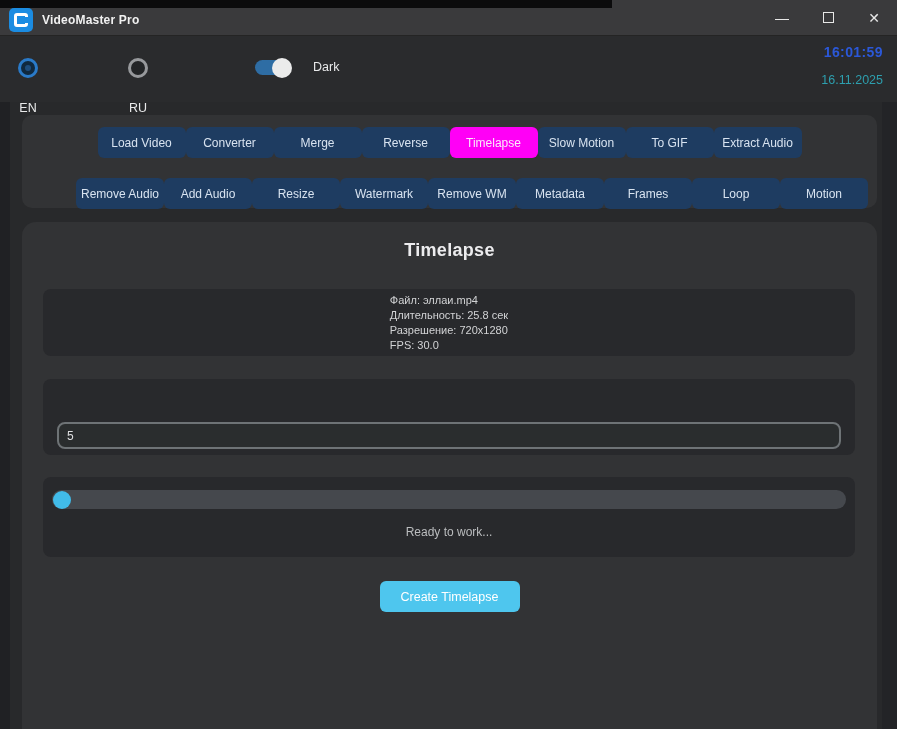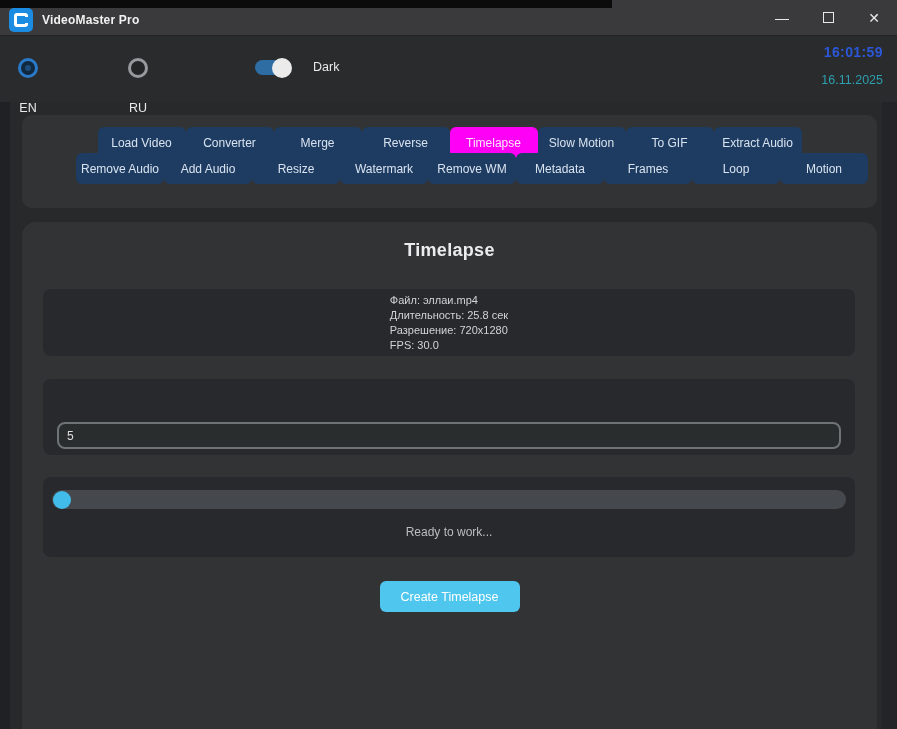--- a/index.html
+++ b/index.html
@@ -75,21 +75,21 @@
   .edge-left  { position:absolute; left:0;  top:102px; bottom:0; width:10px; background:#202124; z-index:1; }
   .edge-right { position:absolute; right:0; top:102px; bottom:0; width:15px; background:#232427; z-index:1; }
 
   
   .toolbar-panel {
     position:absolute; left:22px; top:115px; width:855px; height:93px;
     background:#323335; border-radius:10px; z-index:2;
   }
   .toolbar-row { position:absolute; left:3px; right:3px; display:flex; justify-content:center; }
   .row-0 { top:12px; }
-  .row-1 { top:38px;margin-left:45px; }
+  .row-1 { top:63px;margin-left:45px; }
   .tb-btn {
     width:88px; height:31px; flex:0 0 auto;
     background:var(--btn-navy, #1e3c61); border:none; border-radius:6px;
     color:#d8e3f0; font-size:12px; font-family:inherit;
     display:flex; align-items:center; justify-content:center;
     white-space:nowrap; overflow:hidden; cursor:default;
   }
   .tb-btn.active { background:var(--accent-magenta, #ff00f6); color:#fbe9fb; }
 
   

